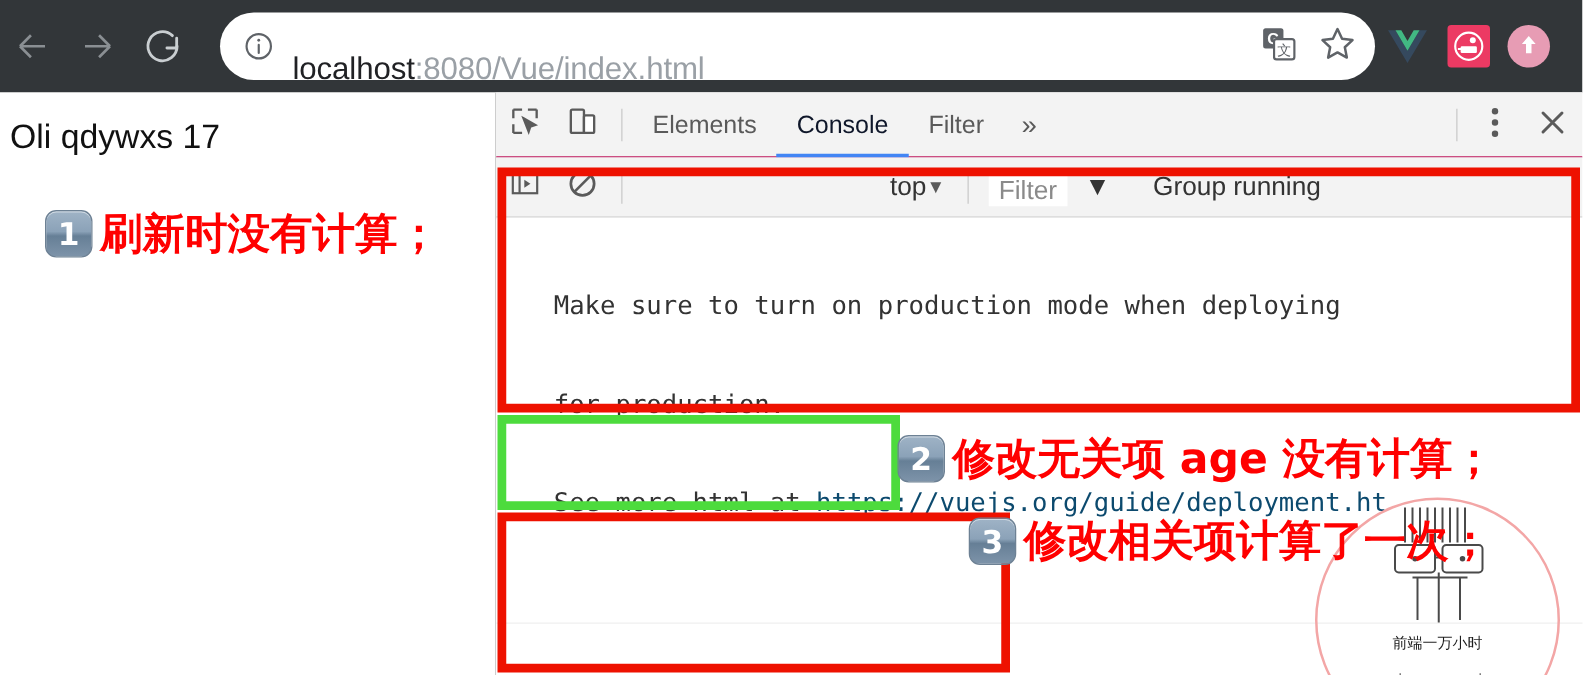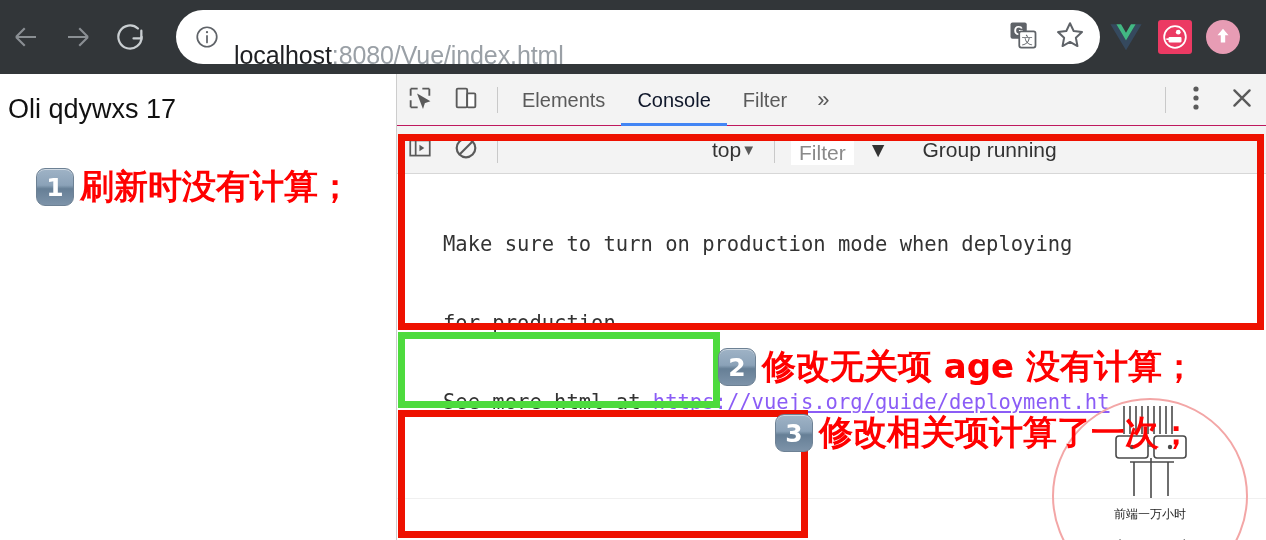--- a/index.html
+++ b/index.html
@@ -165,21 +165,21 @@
     line-height: 1.28;
     white-space: pre;
     color: #333;
   }
   .src-link {
     position: absolute; right: 10px; top: 5px;
     color: #555; text-decoration: underline;
     font-family: "DejaVu Sans Mono", monospace;
     font-size: 20.5px;
   }
-  .lnk { text-decoration: underline; color: #8b5cf6; }
+  .lnk { color: #0c4a6e; }
 
   
   .hl {
     position: absolute; border-style: solid; z-index: 20; pointer-events: none;
   }
   .hl-red1 { left: 398px; top: 134px; width: 866px; height: 196px; border: 7px solid #ee1100; }
   .hl-green { left: 398px; top: 332px; width: 322px; height: 76px; border: 7px solid #4ddb3d; }
   .hl-red3 { left: 398px; top: 410px; width: 410px; height: 128px; border: 7px solid #ee1100; }
 
   

